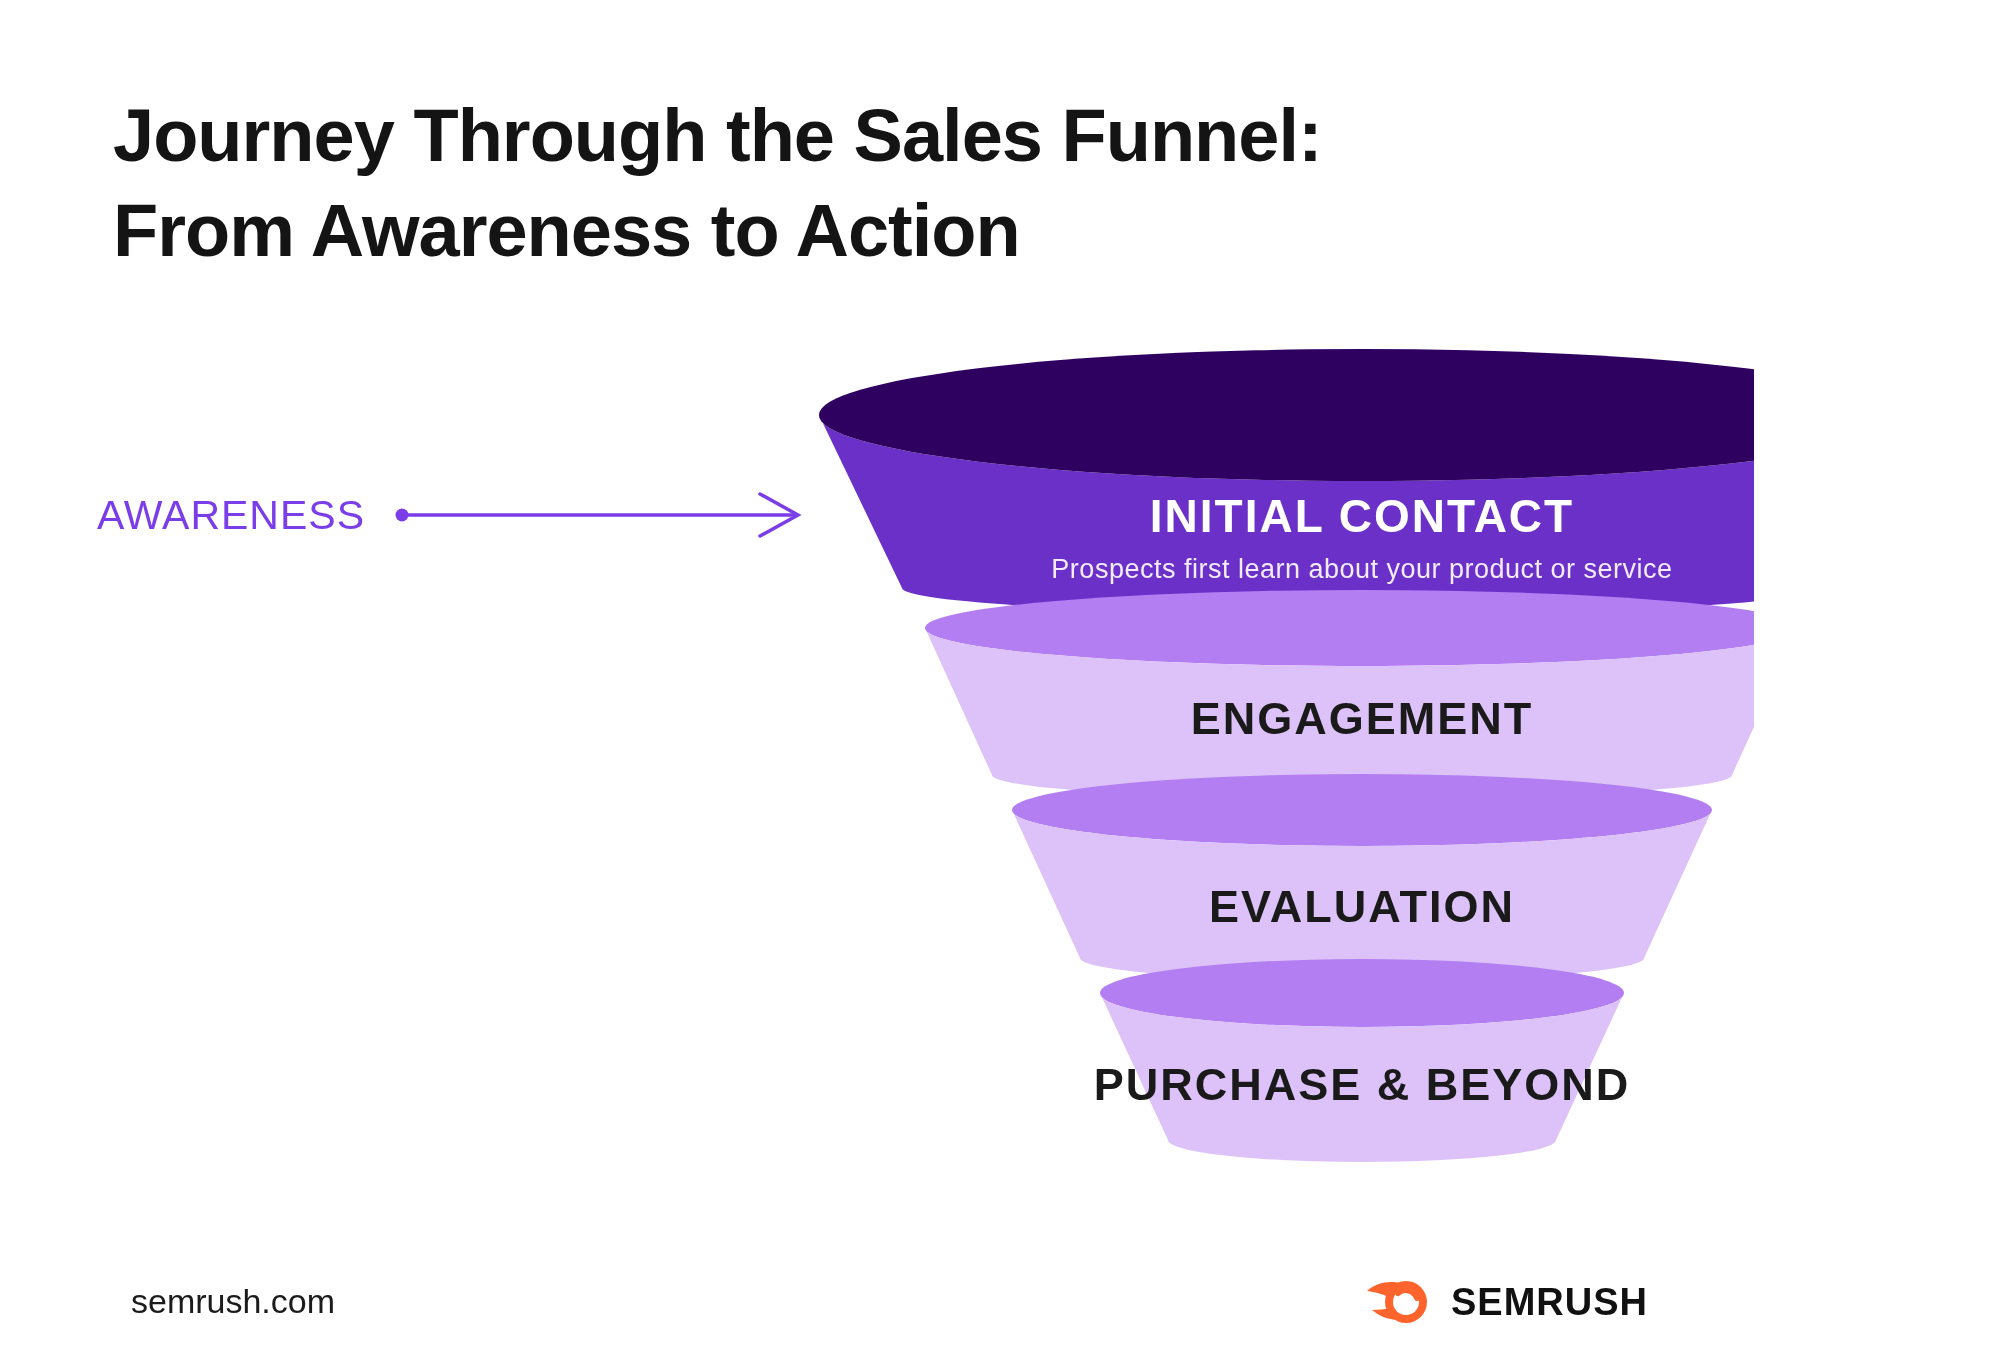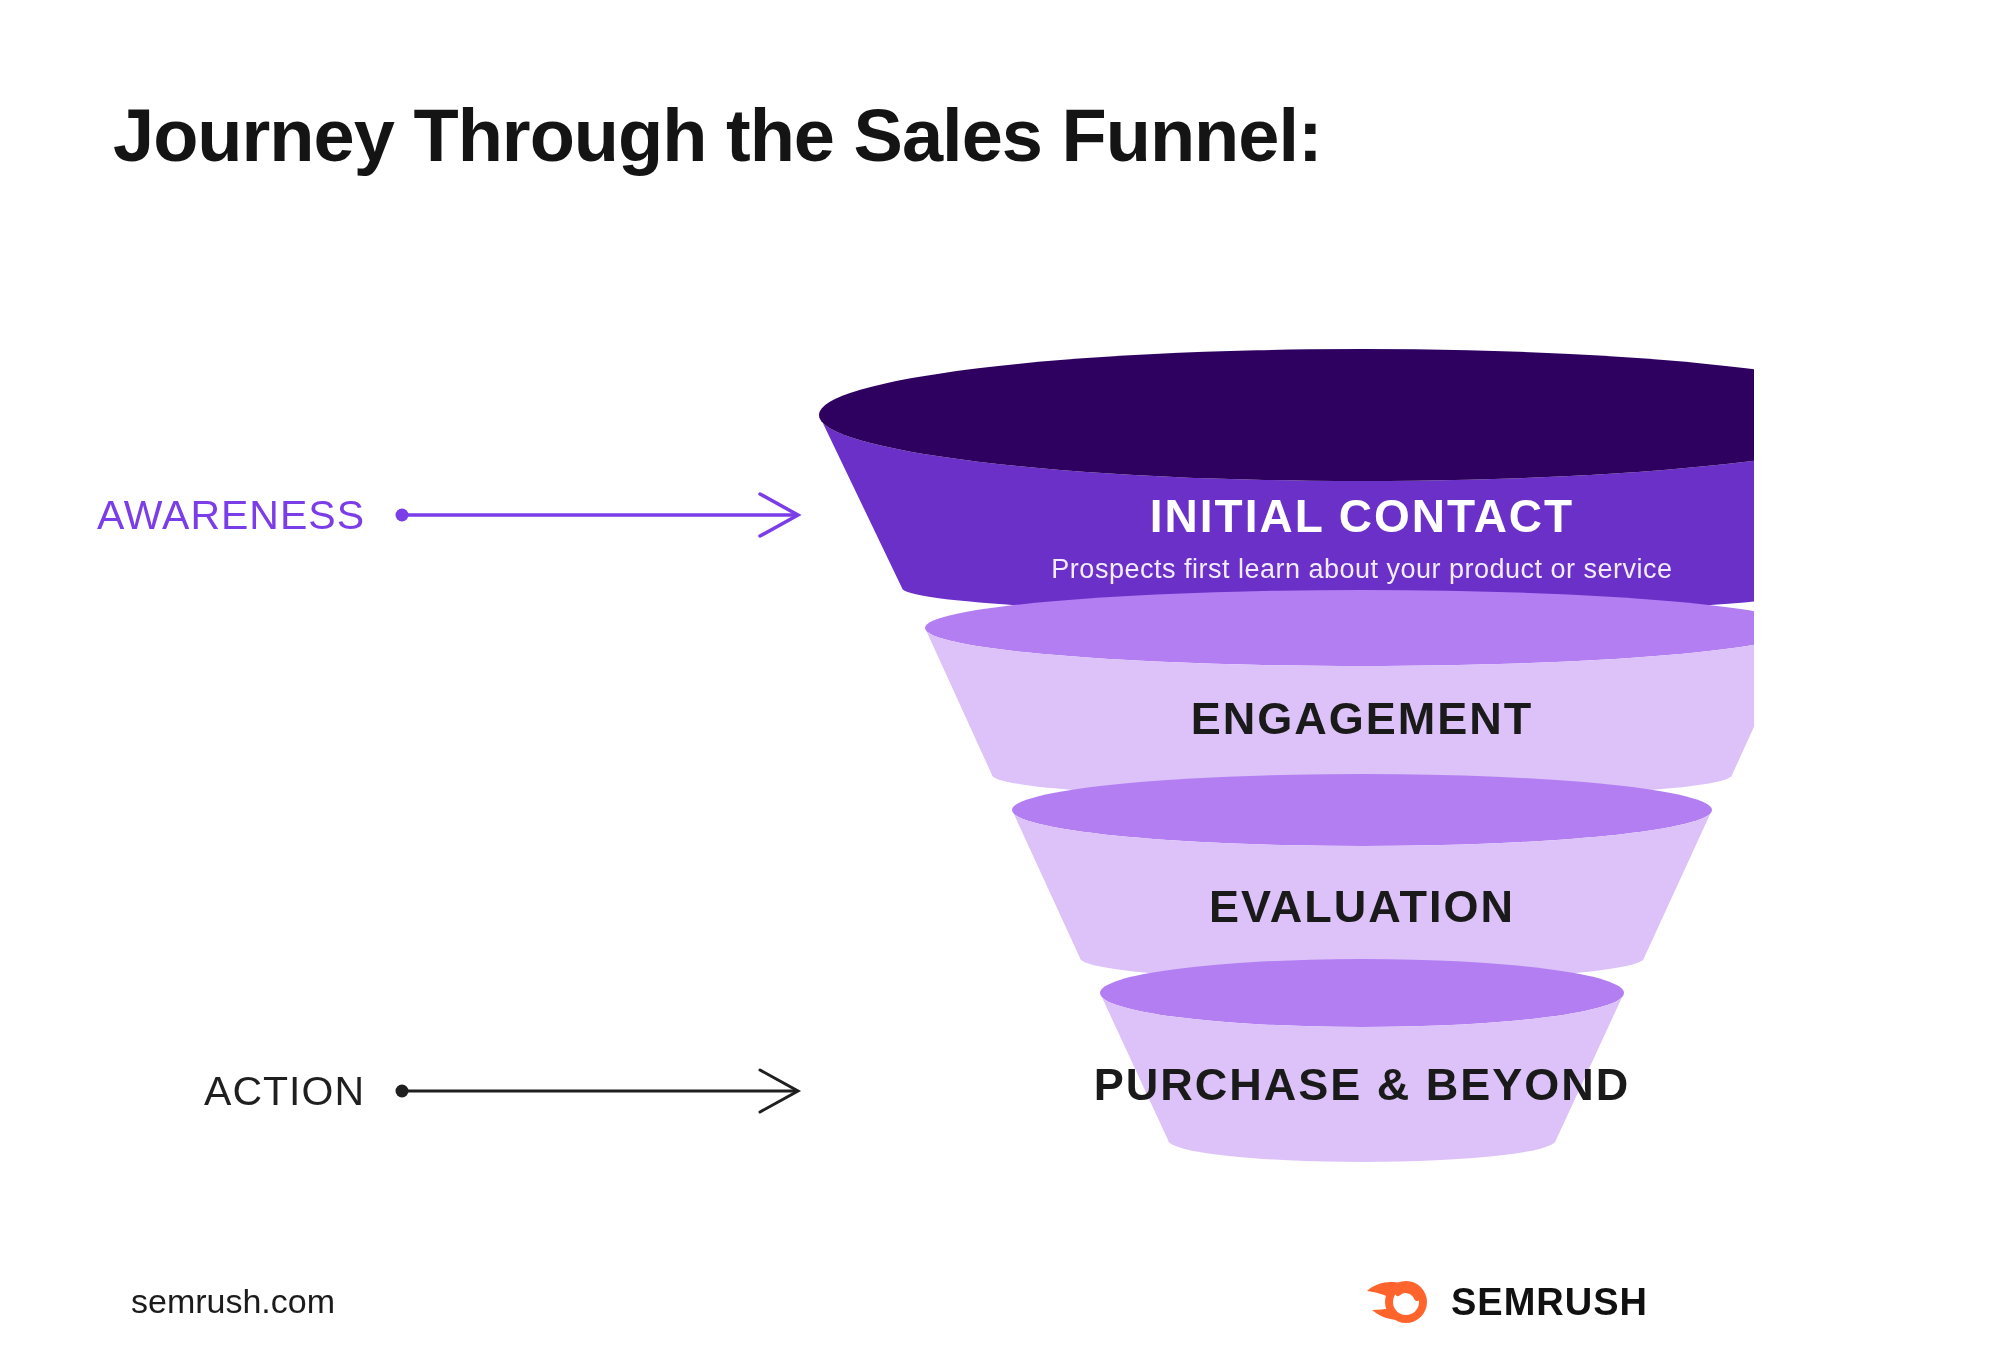--- a/index.html
+++ b/index.html
@@ -85,20 +85,21 @@
     color: #111111;
   }
 </style>
 </head>
 <body>
 
 <div class="canvas">
 
   <div class="title">
     <div>Journey Through the Sales Funnel:</div>
+    <div>From Awareness to Action</div>
   </div>
 
   <svg class="funnel-svg" width="1999" height="1358" viewBox="0 0 1999 1358" aria-hidden="true">
 
     <g>
       <path d="M 819,415 A 543,66 0 0 0 1905,415 L 1822,588 A 460,26 0 0 1 902,588 Z" fill="#6a30c8"></path>
       <ellipse cx="1362" cy="415" rx="543" ry="66" fill="#2e0060"></ellipse>
       <text class="funnel-title on-dark" x="1362" y="532" text-anchor="middle">INITIAL CONTACT</text>
       <text class="funnel-subtitle" x="1362" y="578" text-anchor="middle">Prospects first learn about your product or service</text>
     </g>
@@ -126,28 +127,20 @@
     <div class="stage-label accent">AWARENESS</div>
     <svg class="stage-arrow" width="425" height="60" viewBox="0 0 425 60">
       <circle cx="10" cy="30" r="6.5" fill="#7a3de8"></circle>
       <line x1="10" y1="30" x2="404" y2="30" stroke-width="3.5" stroke="#7a3de8"></line>
       <polyline points="368,9 406,30 368,51" fill="none" stroke-width="3.5" stroke-linecap="round" stroke="#7a3de8"></polyline>
     </svg>
   </div>
 
 
 
-  <div class="stage-row" style="top:1061px">
-    <div class="stage-label">ACTION</div>
-    <svg class="stage-arrow" width="425" height="60" viewBox="0 0 425 60">
-      <circle cx="10" cy="30" r="6.5" fill="#1f1f1f"></circle>
-      <line x1="10" y1="30" x2="404" y2="30" stroke-width="3" stroke="#1f1f1f"></line>
-      <polyline points="368,9 406,30 368,51" fill="none" stroke-width="3" stroke-linecap="round" stroke="#1f1f1f"></polyline>
-    </svg>
-  </div>
 
   <div class="site-url">semrush.com</div>
 
   <div class="brand">
     <svg width="64" height="48" viewBox="0 0 64 48">
       <g fill="#ff642d">
         <path d="M2 13 C 12 4 26 2 38 6 L 28 22 C 20 16 10 14 2 13 Z"></path>
         <path d="M7 32 C 14 38 22 41 31 42 L 27 30 C 20 31 13 32 7 32 Z"></path>
         <circle cx="41" cy="24" r="21"></circle>
       </g>

